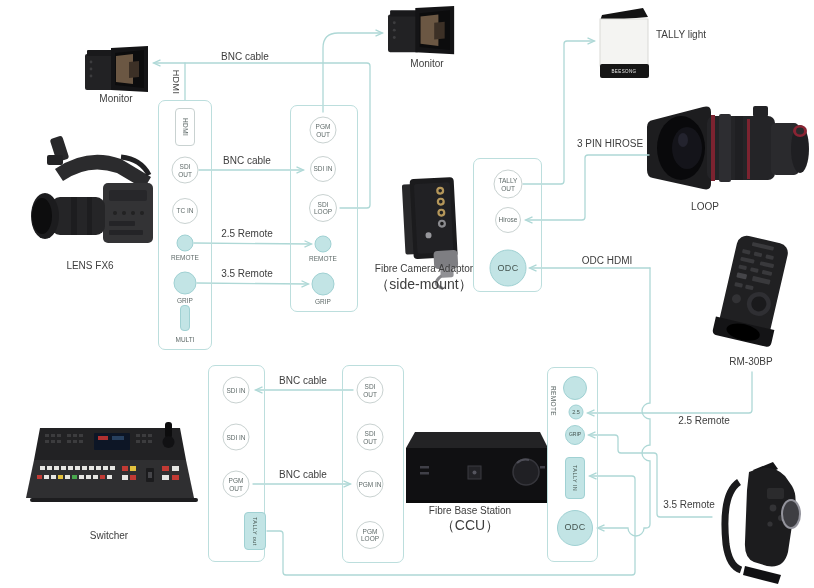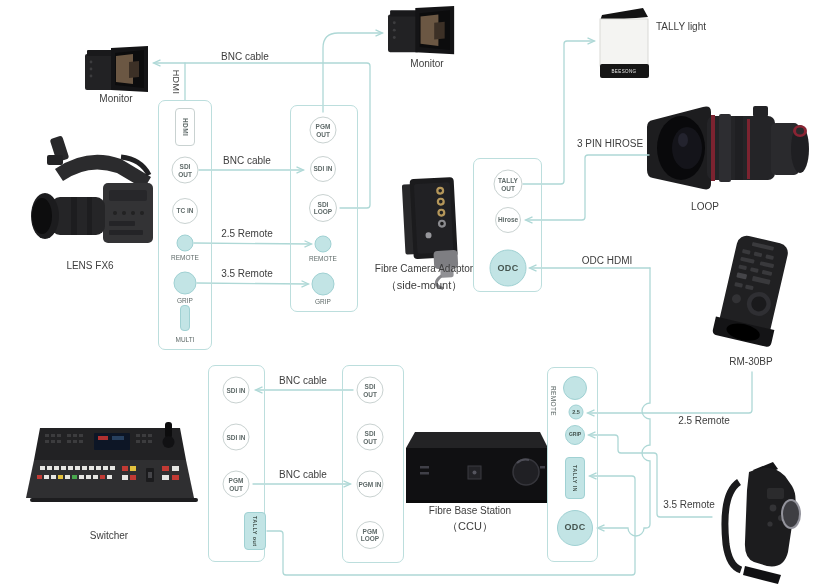--- a/index.html
+++ b/index.html
@@ -1,27 +1,27 @@
 <!DOCTYPE html>
 <html><head>
 <meta charset="utf-8">
 <style>
   html,body{margin:0;padding:0;background:#ffffff;font-family:"Liberation Sans",sans-serif;}
   .stage{position:relative;width:814px;height:588px;background:#fff;overflow:hidden;}
   svg.layer{position:absolute;left:0;top:0;}
   .pbox{position:absolute;border:1.2px solid #bcdedd;border-radius:7px;box-sizing:border-box;}
   .port{position:absolute;transform:translate(-50%,-50%);display:flex;align-items:center;justify-content:center;
         text-align:center;font-size:6.5px;line-height:1.1;color:#5f6a69;background:#fff;
-        border:1.2px solid #c9d2d1;box-sizing:border-box;font-weight:bold;}
+        border:1.2px solid #c9d2d1;box-sizing:border-box;}
   .pc{border-radius:50%;}
   .prect{border-radius:4px;}
   .teal{background:#c2e4e5;border-color:#a0d1d3;color:#44544f;}
   .plabel{position:absolute;transform:translate(-50%,-50%);font-size:6.5px;color:#5f6a69;white-space:nowrap;}
   .lbl{position:absolute;transform:translate(-50%,-50%);font-size:10px;color:#3d3d3d;white-space:nowrap;}
-  .lbl.small{font-size:11px;}
+  .lbl.small{font-size:14px;}
   .vt{writing-mode:vertical-rl;text-orientation:mixed;letter-spacing:.4px;}
   .wire{stroke:#aed8d6;stroke-width:1.3;fill:none;stroke-linecap:round;}
 </style>
 </head>
 <body>
 
 <div class="stage">
 
   <svg class="layer" width="814" height="588" viewBox="0 0 814 588">
     <defs>
@@ -304,21 +304,21 @@
   <div class="port pc teal" style="left:575px;top:388px;width:24px;height:24px"></div>
   <div class="plabel vt" style="left:553px;top:401px">REMOTE</div>
   <div class="port pc teal" style="left:576px;top:412px;width:15px;height:15px;font-size:5.5px">2.5</div>
   <div class="port pc teal" style="left:575px;top:435px;width:20px;height:20px;font-size:5px">GRIP</div>
   <div class="port prect teal vt" style="left:575px;top:478px;width:20px;height:42px;font-size:5.5px">TALLY IN</div>
   <div class="port pc teal" style="left:575px;top:528px;width:36px;height:36px;font-size:9px;letter-spacing:.3px">ODC</div>
 
   <div class="lbl" style="left:116px;top:98px">Monitor</div>
   <div class="lbl" style="left:427px;top:63px">Monitor</div>
   <div class="lbl" style="left:90px;top:265px">LENS FX6</div>
-  <div class="lbl" style="left:681px;top:26px">TALLY light</div>
+  <div class="lbl" style="left:681px;top:34px">TALLY light</div>
   <div class="lbl" style="left:705px;top:206px">LOOP</div>
   <div class="lbl" style="left:424px;top:268px">Fibre Camera Adaptor</div>
   <div class="lbl small" style="left:424px;top:285px">（side-mount）</div>
   <div class="lbl" style="left:751px;top:361px">RM-30BP</div>
   <div class="lbl" style="left:109px;top:535px">Switcher</div>
   <div class="lbl" style="left:470px;top:510px">Fibre Base Station</div>
   <div class="lbl small" style="left:470px;top:526px">（CCU）</div>
 
   <div class="lbl" style="left:245px;top:56px">BNC cable</div>
   <div class="lbl vt" style="left:176px;top:82px;font-size:9px">HDMI</div>

